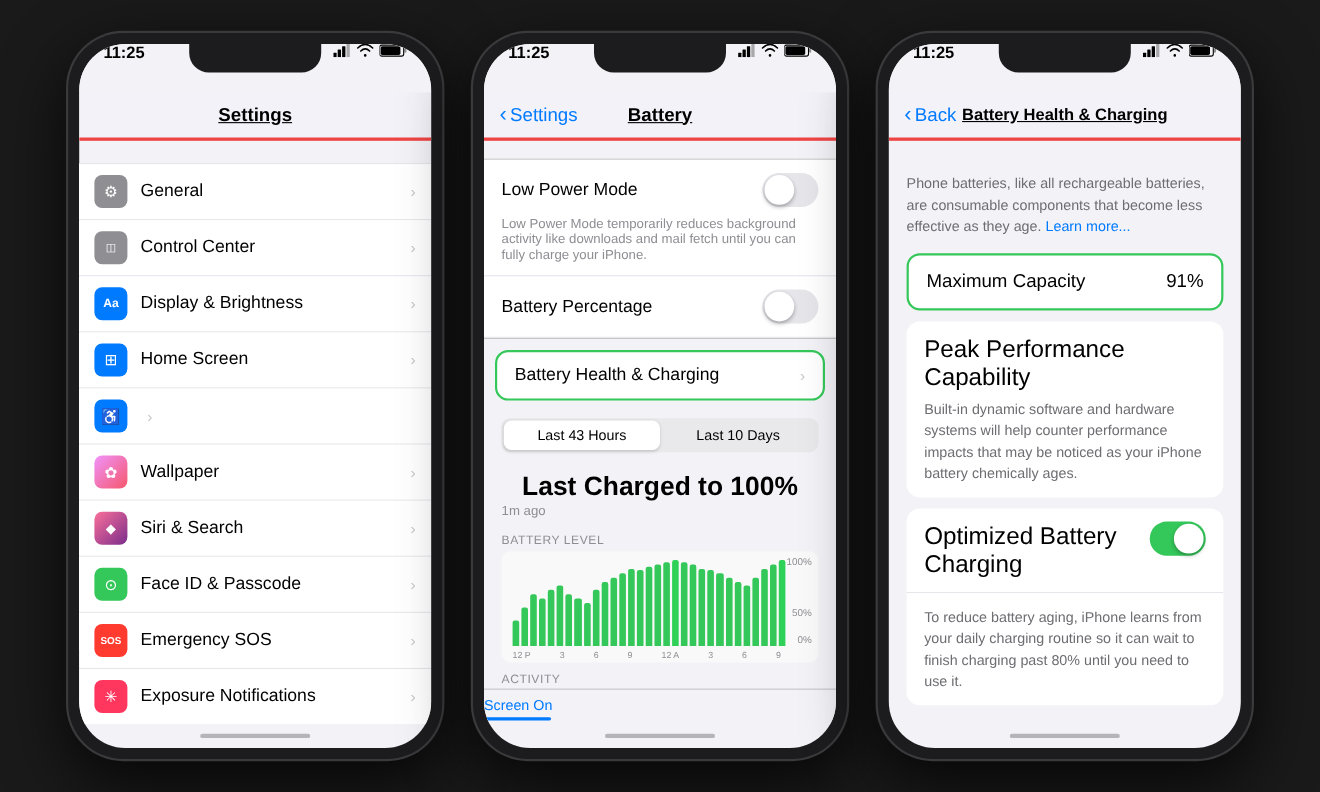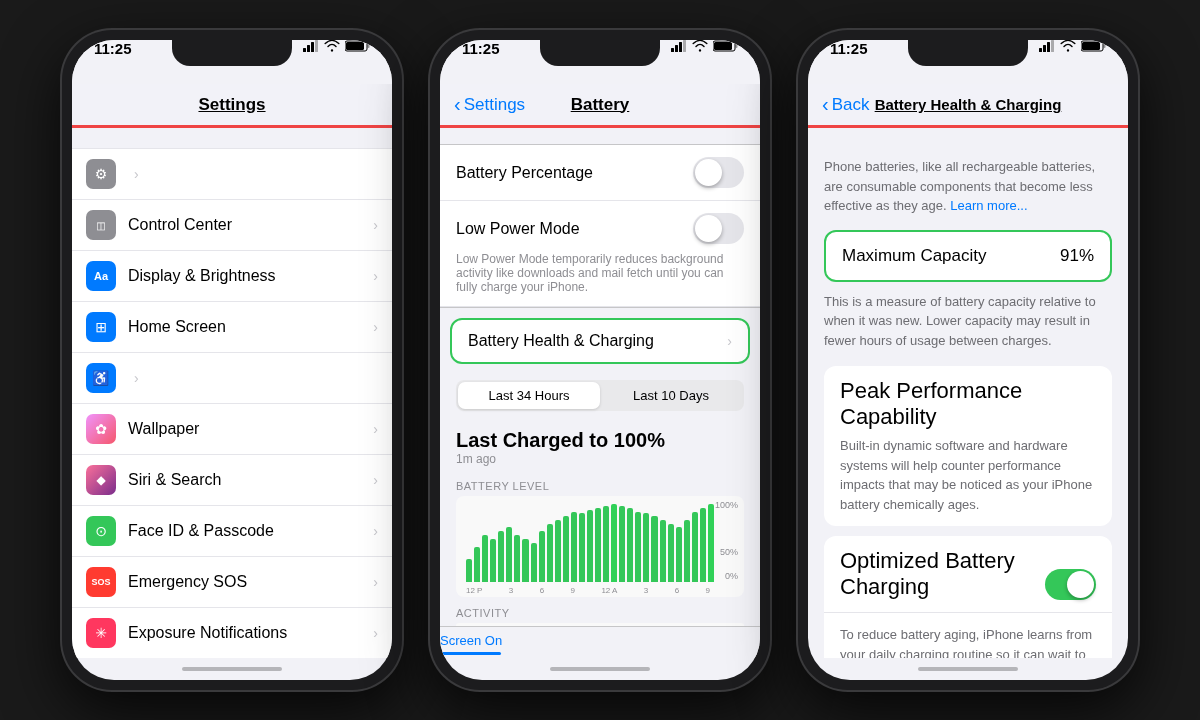--- a/index.html
+++ b/index.html
@@ -247,23 +247,24 @@
     .bar {
       background: #34c759;
       flex: 1;
       border-radius: 2px 2px 0 0;
       min-width: 3px;
     }
     .last-charged {
       padding: 8px 16px 4px;
     }
     .last-charged-title {
-      font-size: 20px;
+      font-size: 24px;
       font-weight: 600;
       color: #000;
+      text-align: center;
     }
     .last-charged-sub {
       font-size: 12px;
       color: #8e8e93;
     }
 
     
     .health-screen {
       padding: 14px 16px;
     }
@@ -313,21 +314,21 @@
       color: #000;
       margin-bottom: 6px;
     }
     .health-section-desc {
       font-size: 13px;
       color: #6d6d72;
       line-height: 1.5;
     }
     .health-section-row-inline {
       display: flex;
-      align-items: flex-end;
+      align-items: flex-start;
       justify-content: space-between;
       padding: 12px 16px;
       border-bottom: 0.5px solid #e5e5ea;
     }
     .health-section-row-inline:last-child { border-bottom: none; }
 
     
     .screen-on-bar {
       height: 32px;
       display: flex;
@@ -401,20 +402,21 @@
     <div class="nav-bar">
       <span class="nav-title">Settings</span>
     </div>
 
     <div class="screen-content">
       <div class="settings-group">
         <div class="settings-row">
           <div class="row-icon icon-gray">
               <span style="color:white;font-size:14px;">⚙</span>
             </div>
+          <span class="row-label">General</span>
           <span class="row-chevron">›</span>
         </div>
         <div class="settings-row">
           <div class="row-icon icon-gray">
               <span style="color:white;font-size:10px;">◫</span>
             </div>
           <span class="row-label">Control Center</span>
           <span class="row-chevron">›</span>
         </div>
         <div class="settings-row">
@@ -513,48 +515,48 @@
       <div class="nav-back">
         <span class="nav-back-arrow">‹</span>
         <span>Settings</span>
       </div>
       <span class="nav-title">Battery</span>
     </div>
 
     <div class="screen-content">
 
       <div class="battery-section">
+        <div class="battery-row" style="flex-direction:column;align-items:flex-start;">
+          <div style="display:flex;align-items:center;justify-content:space-between;width:100%;margin-bottom:6px;">
+            <div class="battery-row-label">Low Power Mode</div>
+            <div class="toggle off">
+              <div class="toggle-knob"></div>
+            </div>
+          </div>
+          <div class="battery-row-sub">Low Power Mode temporarily reduces background activity like downloads and mail fetch until you can fully charge your iPhone.</div>
+        </div>
         <div class="battery-row">
           <div>
             <div class="battery-row-label">Battery Percentage</div>
           </div>
           <div class="toggle off">
             <div class="toggle-knob"></div>
           </div>
         </div>
-        <div class="battery-row" style="flex-direction:column;align-items:flex-start;">
-          <div style="display:flex;align-items:center;justify-content:space-between;width:100%;margin-bottom:6px;">
-            <div class="battery-row-label">Low Power Mode</div>
-            <div class="toggle off">
-              <div class="toggle-knob"></div>
-            </div>
-          </div>
-          <div class="battery-row-sub">Low Power Mode temporarily reduces background activity like downloads and mail fetch until you can fully charge your iPhone.</div>
-        </div>
       </div>
 
       <div style="margin:10px 10px 0 10px;">
         <div style="border:2.5px solid #34c759;border-radius:12px;background:#fff;display:flex;align-items:center;padding:12px 16px;cursor:pointer;">
           <span style="flex:1;font-size:16px;color:#000;">Battery Health &amp; Charging</span>
           <span style="color:#c7c7cc;font-size:14px;">›</span>
         </div>
       </div>
 
       <div class="segment-control" style="margin-top:16px;">
-        <div class="segment-btn active">Last 34 Hours</div>
+        <div class="segment-btn active">Last 43 Hours</div>
         <div class="segment-btn">Last 10 Days</div>
       </div>
 
       <div class="last-charged">
         <div class="last-charged-title">Last Charged to 100%</div>
         <div class="last-charged-sub">1m ago</div>
       </div>
 
       <div class="chart-section">
         <div class="chart-label">BATTERY LEVEL</div>
@@ -670,21 +672,20 @@
         <p class="health-intro">
           <span>Phone batteries, like all rechargeable batteries, are consumable components that become less effective as they age.</span>
           <a href="#">Learn more...</a>
         </p>
 
         <div class="health-capacity-box">
           <span class="health-capacity-label">Maximum Capacity</span>
           <span class="health-capacity-pct">91%</span>
         </div>
 
-        <p style="font-size:13px;color:#6d6d72;line-height:1.5;margin-bottom:16px;">This is a measure of battery capacity relative to when it was new. Lower capacity may result in fewer hours of usage between charges.</p>
 
         <div class="health-section">
           <div class="health-section-row">
             <div class="health-section-title">Peak Performance Capability</div>
             <div class="health-section-desc">Built-in dynamic software and hardware systems will help counter performance impacts that may be noticed as your iPhone battery chemically ages.</div>
           </div>
         </div>
 
         <div class="health-section">
           <div class="health-section-row-inline">

